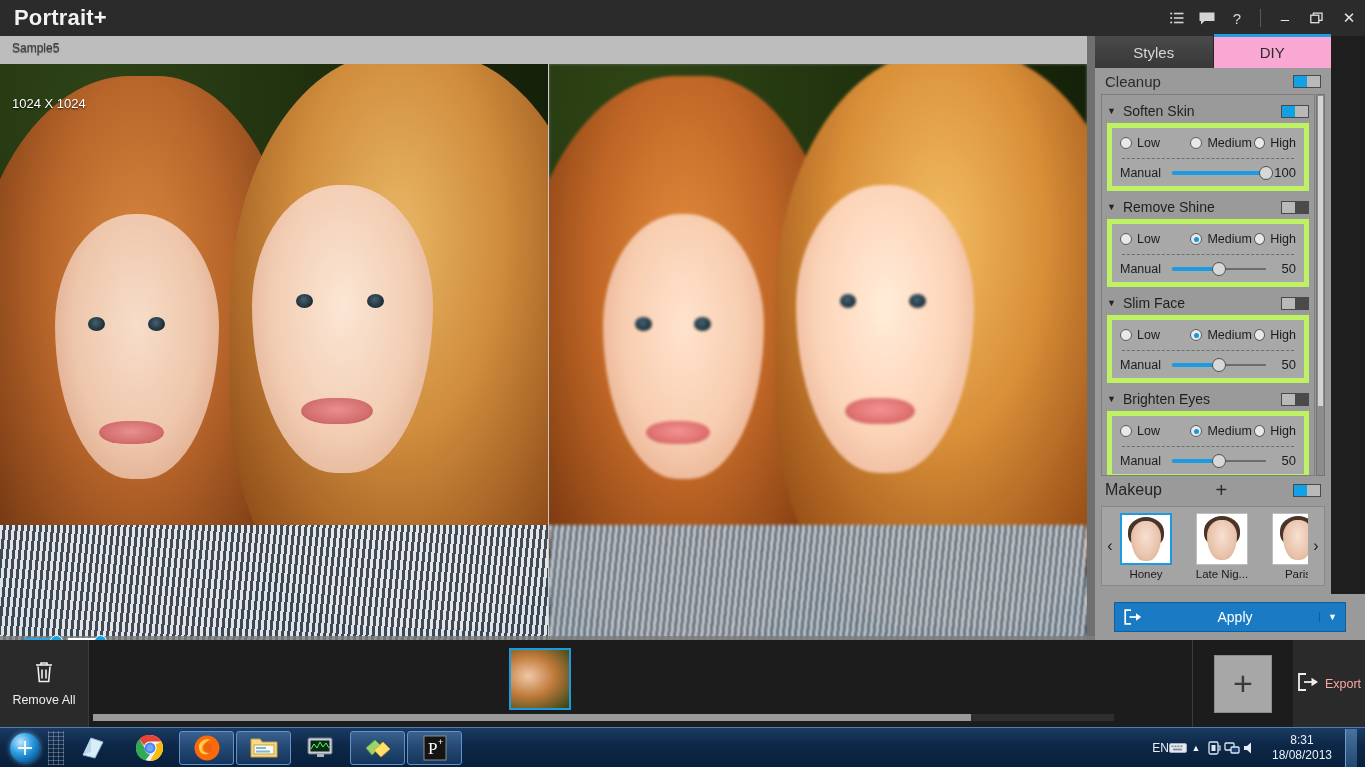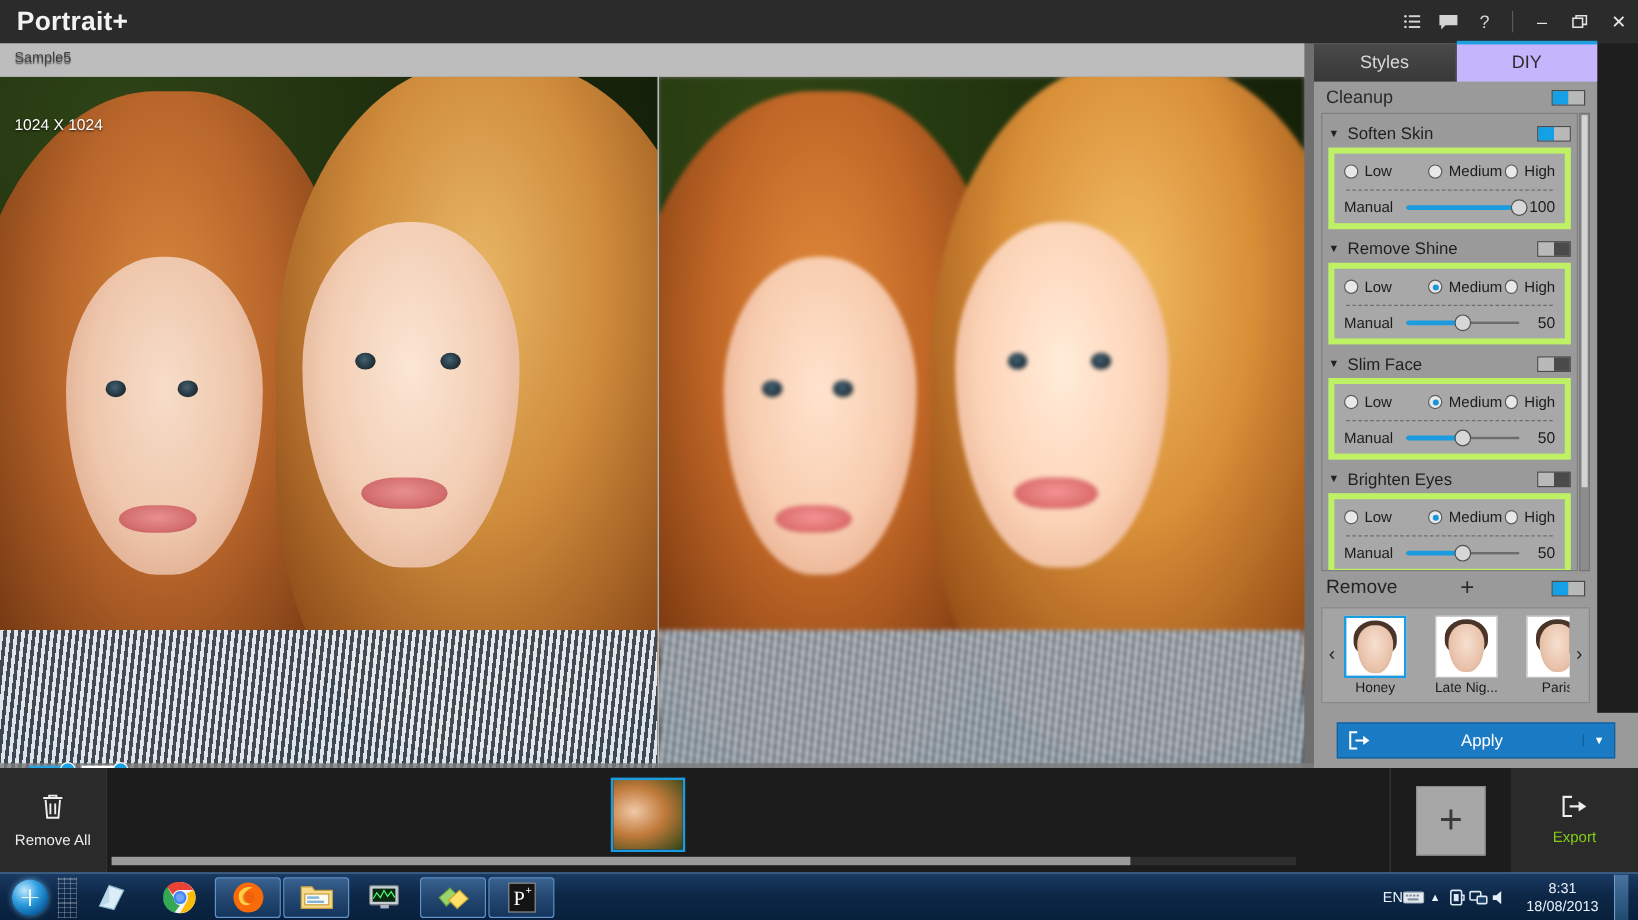--- a/index.html
+++ b/index.html
@@ -99,21 +99,21 @@
   .badge { position:absolute; right:-5px; top:-5px; width:13px; height:13px;
     border-radius:50%; background:#1ca2e2; border:1px solid #fff; }
 
   
   .rpanel { position:absolute; left:1095px; top:36px; width:236px; height:604px; background:#9a9a9a; }
   .tabs { display:flex; height: 32px; position:relative; }
   .tab { flex:1; display:flex; align-items:center; justify-content:center;
     font-size:15px; color:#e9e9e9; position:relative; }
   .tab.inactive { background: linear-gradient(180deg,#4a4a4a,#383838); color:#d8d8d8;
     border-right:1px solid #262626; }
-  .tab.active { background:#c4b5fd; color:#2c2c2c; }
+  .tab.active { background:#f9a8d4; color:#2c2c2c; }
   .tab.active::before { content:""; position:absolute; left:0; right:0; top:-2px; height:3px; background:#1d9fe0; }
 
   .section-head {
     height: 26px; display:flex; align-items:center; padding:0 10px;
     font-size:15px; color:#2a2a2a;
   }
   .toggle { margin-left:auto; width:28px; height:13px; display:flex; border:1px solid #4a4a4a; }
   .toggle .half { flex:1; }
   .toggle.on .half:first-child { background:#13a0e4; }
   .toggle.on .half:last-child  { background:#b9b9b9; }
@@ -181,22 +181,22 @@
     border-left:1px solid #3a3a3a; border-right:1px solid #3a3a3a; }
   .fs-thumb { position:absolute; left:420px; top:8px; width:62px; height:62px;
     border:2px solid #1b9be0; overflow:hidden; }
   .fs-thumb .p { position:absolute; inset:0;
     background: radial-gradient(ellipse at 30% 45%, #f0c8a8 0%, #c07a3a 45%, #2e4416 100%); }
   .fs-scroll { position:absolute; left:4px; right:78px; bottom:6px; height:7px; background:#2e2e2e; }
   .fs-scroll i { position:absolute; left:0; top:0; height:7px; width:86%; background:#9a9a9a; display:block;}
   .fs-add { width:100px; height:87px; display:flex; align-items:center; justify-content:center; background:#1c1c1c;}
   .fs-add .sq { width:58px; height:58px; background:#a7a7a7; border:1px solid #8d8d8d;
     display:flex; align-items:center; justify-content:center; color:#3a3a3a; font-size:34px; font-weight:300;}
-  .fs-export { width:106px; height:87px; display:flex; flex-direction:column; align-items:center;
-    justify-content:center; color:#84cc16; font-size:12.5px; gap:6px; background:#2a2a2a; }
+  .fs-export { width:72px; height:87px; display:flex; flex-direction:row; align-items:center;
+    justify-content:center; color:#fca5a5; font-size:12.5px; gap:6px; background:#2a2a2a; }
 
   
   .taskbar { position:absolute; left:0; top:727px; width:1365px; height:40px;
     background: linear-gradient(180deg,#1b3b63 0%,#0d2747 45%,#08203c 100%);
     border-top:1px solid #4d7fb5; display:flex; align-items:center; }
   .startorb { width:46px; height:36px; display:flex; align-items:center; justify-content:center; margin-left:2px; }
   .orb { width:30px; height:30px; border-radius:50%;
     background: radial-gradient(circle at 35% 30%, #bfe7ff 0%, #2f9fe0 40%, #0a5fa5 75%, #063f72 100%);
     box-shadow: 0 0 5px rgba(120,200,255,.7); position:relative; }
   .orb::after{ content:""; position:absolute; left:8px; top:8px; width:14px; height:14px;
@@ -475,21 +475,21 @@
           </div>
         </div>
 
       </div>
       <div class="scrollbar">
         <div class="scrollthumb"></div>
       </div>
     </div>
 
     <div class="makeup-head">
-      <span>Remove</span>
+      <span>Makeup</span>
       <span class="plus-btn">+</span>
       <span class="toggle on">
           <i class="half"></i>
           <i class="half"></i>
         </span>
     </div>
 
     <div class="mk-strip">
       <div class="arrow">‹</div>
       <div class="mk-items">

